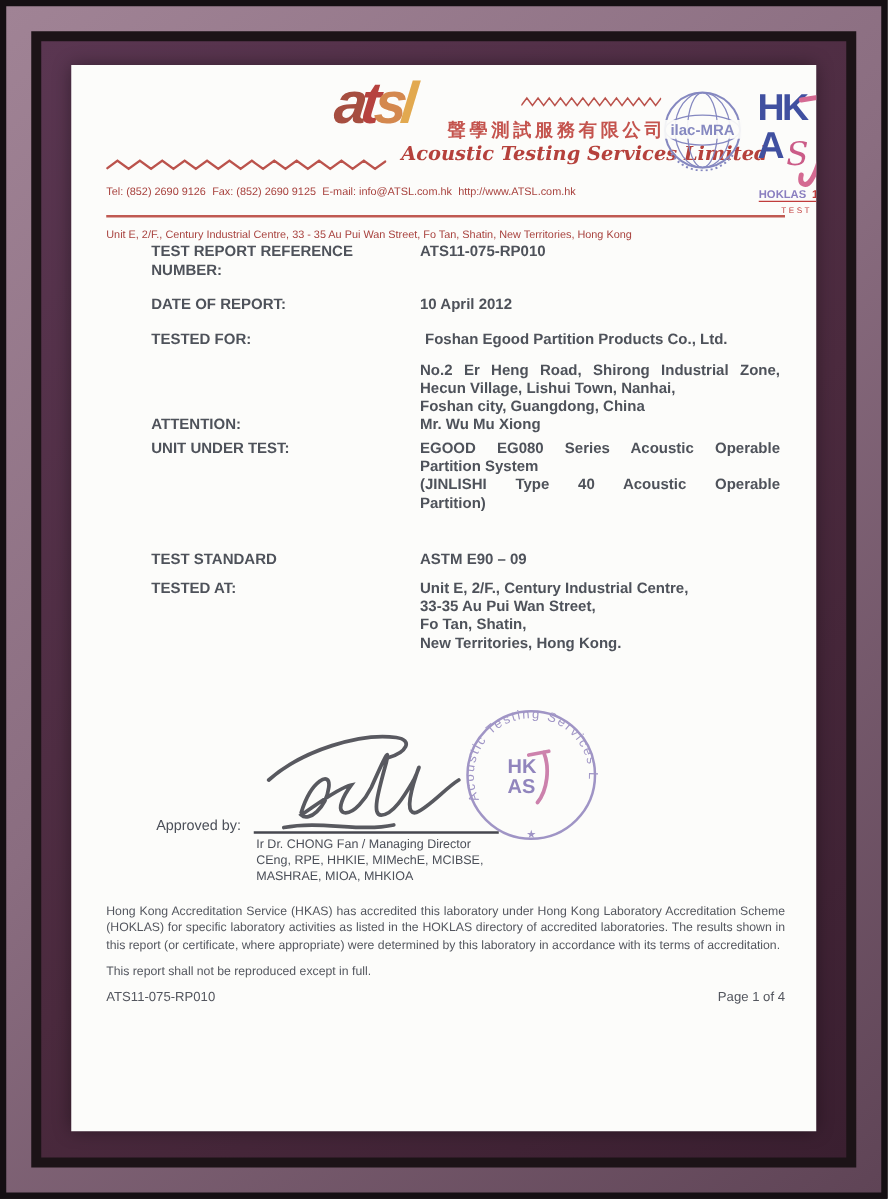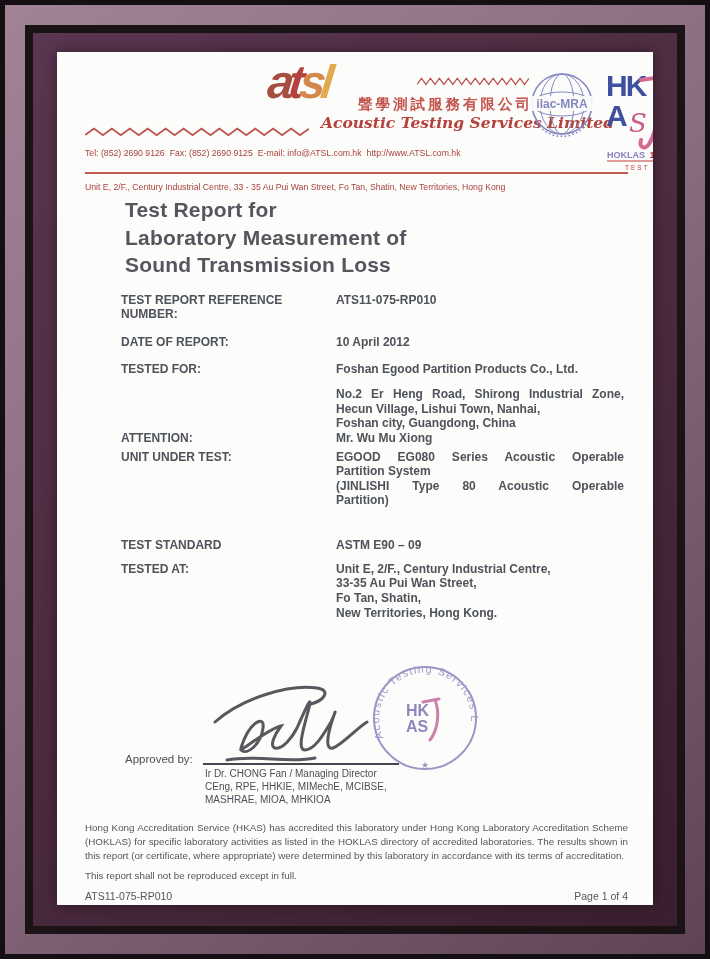--- a/index.html
+++ b/index.html
@@ -26,21 +26,21 @@
   .hkas{position:absolute;left:520px;top:0px;}
   .red-rule{position:absolute;left:0;right:0;top:104px;height:2px;background:#c05a52;}
 
   
   .title{margin:16px 0 0 40px;font-size:21px;font-weight:bold;color:#54565e;line-height:1.31;letter-spacing:.2px;}
   .fields{margin:14px 0 0 36px;font-size:12px;font-weight:bold;line-height:1.22;color:#4e525a;}
   .frow{display:flex;}
   .flabel{width:215px;flex:none;}
   .fvalue{width:288px;flex:none;}
   .stretch{text-align:justify;text-align-last:justify;}
-  .mb13{margin-bottom:13px;} .mb10{margin-bottom:10px;} .mb9{margin-bottom:9px;}
+  .mb13{margin-bottom:13px;} .mb10{margin-bottom:10px;justify-content:space-between;} .mb9{margin-bottom:9px;}
   .mb4{margin-bottom:4px;} .mb30{margin-bottom:30px;} .mb0{margin-bottom:0;}
 
   
   .sig{position:relative;height:165px;margin-top:28px;}
   .sig-svg{position:absolute;left:112px;top:22px;}
   .stamp{position:absolute;left:280px;top:10px;}
   .sig-label{position:absolute;left:40px;top:105px;font-size:11.5px;color:#4b4f58;}
   .sig-line{position:absolute;left:118px;top:115px;width:196px;border-top:2px solid #46474f;}
   .sig-names{position:absolute;left:120px;top:119px;font-size:10px;line-height:1.3;color:#4b4f58;}
 
@@ -96,25 +96,20 @@
           <tspan fill="#8a7fc0">HOKLAS</tspan>
           <tspan fill="#c03c3c" dx="2">173</tspan>
         </text>
         <line x1="2" y1="93" x2="58" y2="93" stroke="#c03c3c" stroke-width="1"></line>
         <text x="20" y="102" font-family="Liberation Sans, sans-serif" font-size="6.5" letter-spacing="2" fill="#c03c3c">TEST</text>
       </svg>
 
       <div class="red-rule"></div>
     </div>
 
-    <div class="title">
-      <div>Test Report for</div>
-      <div>Laboratory Measurement of</div>
-      <div>Sound Transmission Loss</div>
-    </div>
 
     <div class="fields">
       <div class="frow mb13">
         <div class="flabel">TEST REPORT REFERENCE NUMBER:</div>
         <div class="fvalue">ATS11-075-RP010</div>
       </div>
       <div class="frow mb13">
         <div class="flabel">DATE OF REPORT:</div>
         <div class="fvalue">10 April 2012</div>
       </div>
@@ -132,21 +127,21 @@
       </div>
       <div class="frow mb4">
         <div class="flabel">ATTENTION:</div>
         <div class="fvalue">Mr. Wu Mu Xiong</div>
       </div>
       <div class="frow mb30">
         <div class="flabel">UNIT UNDER TEST:</div>
         <div class="fvalue">
           <div class="stretch">EGOOD EG080 Series Acoustic Operable</div>
           <div>Partition System</div>
-          <div class="stretch">(JINLISHI Type 80 Acoustic Operable</div>
+          <div class="stretch">(JINLISHI Type 40 Acoustic Operable</div>
           <div>Partition)</div>
         </div>
       </div>
       <div class="frow mb9">
         <div class="flabel">TEST STANDARD</div>
         <div class="fvalue">ASTM E90 – 09</div>
       </div>
       <div class="frow mb0">
         <div class="flabel">TESTED AT:</div>
         <div class="fvalue">

